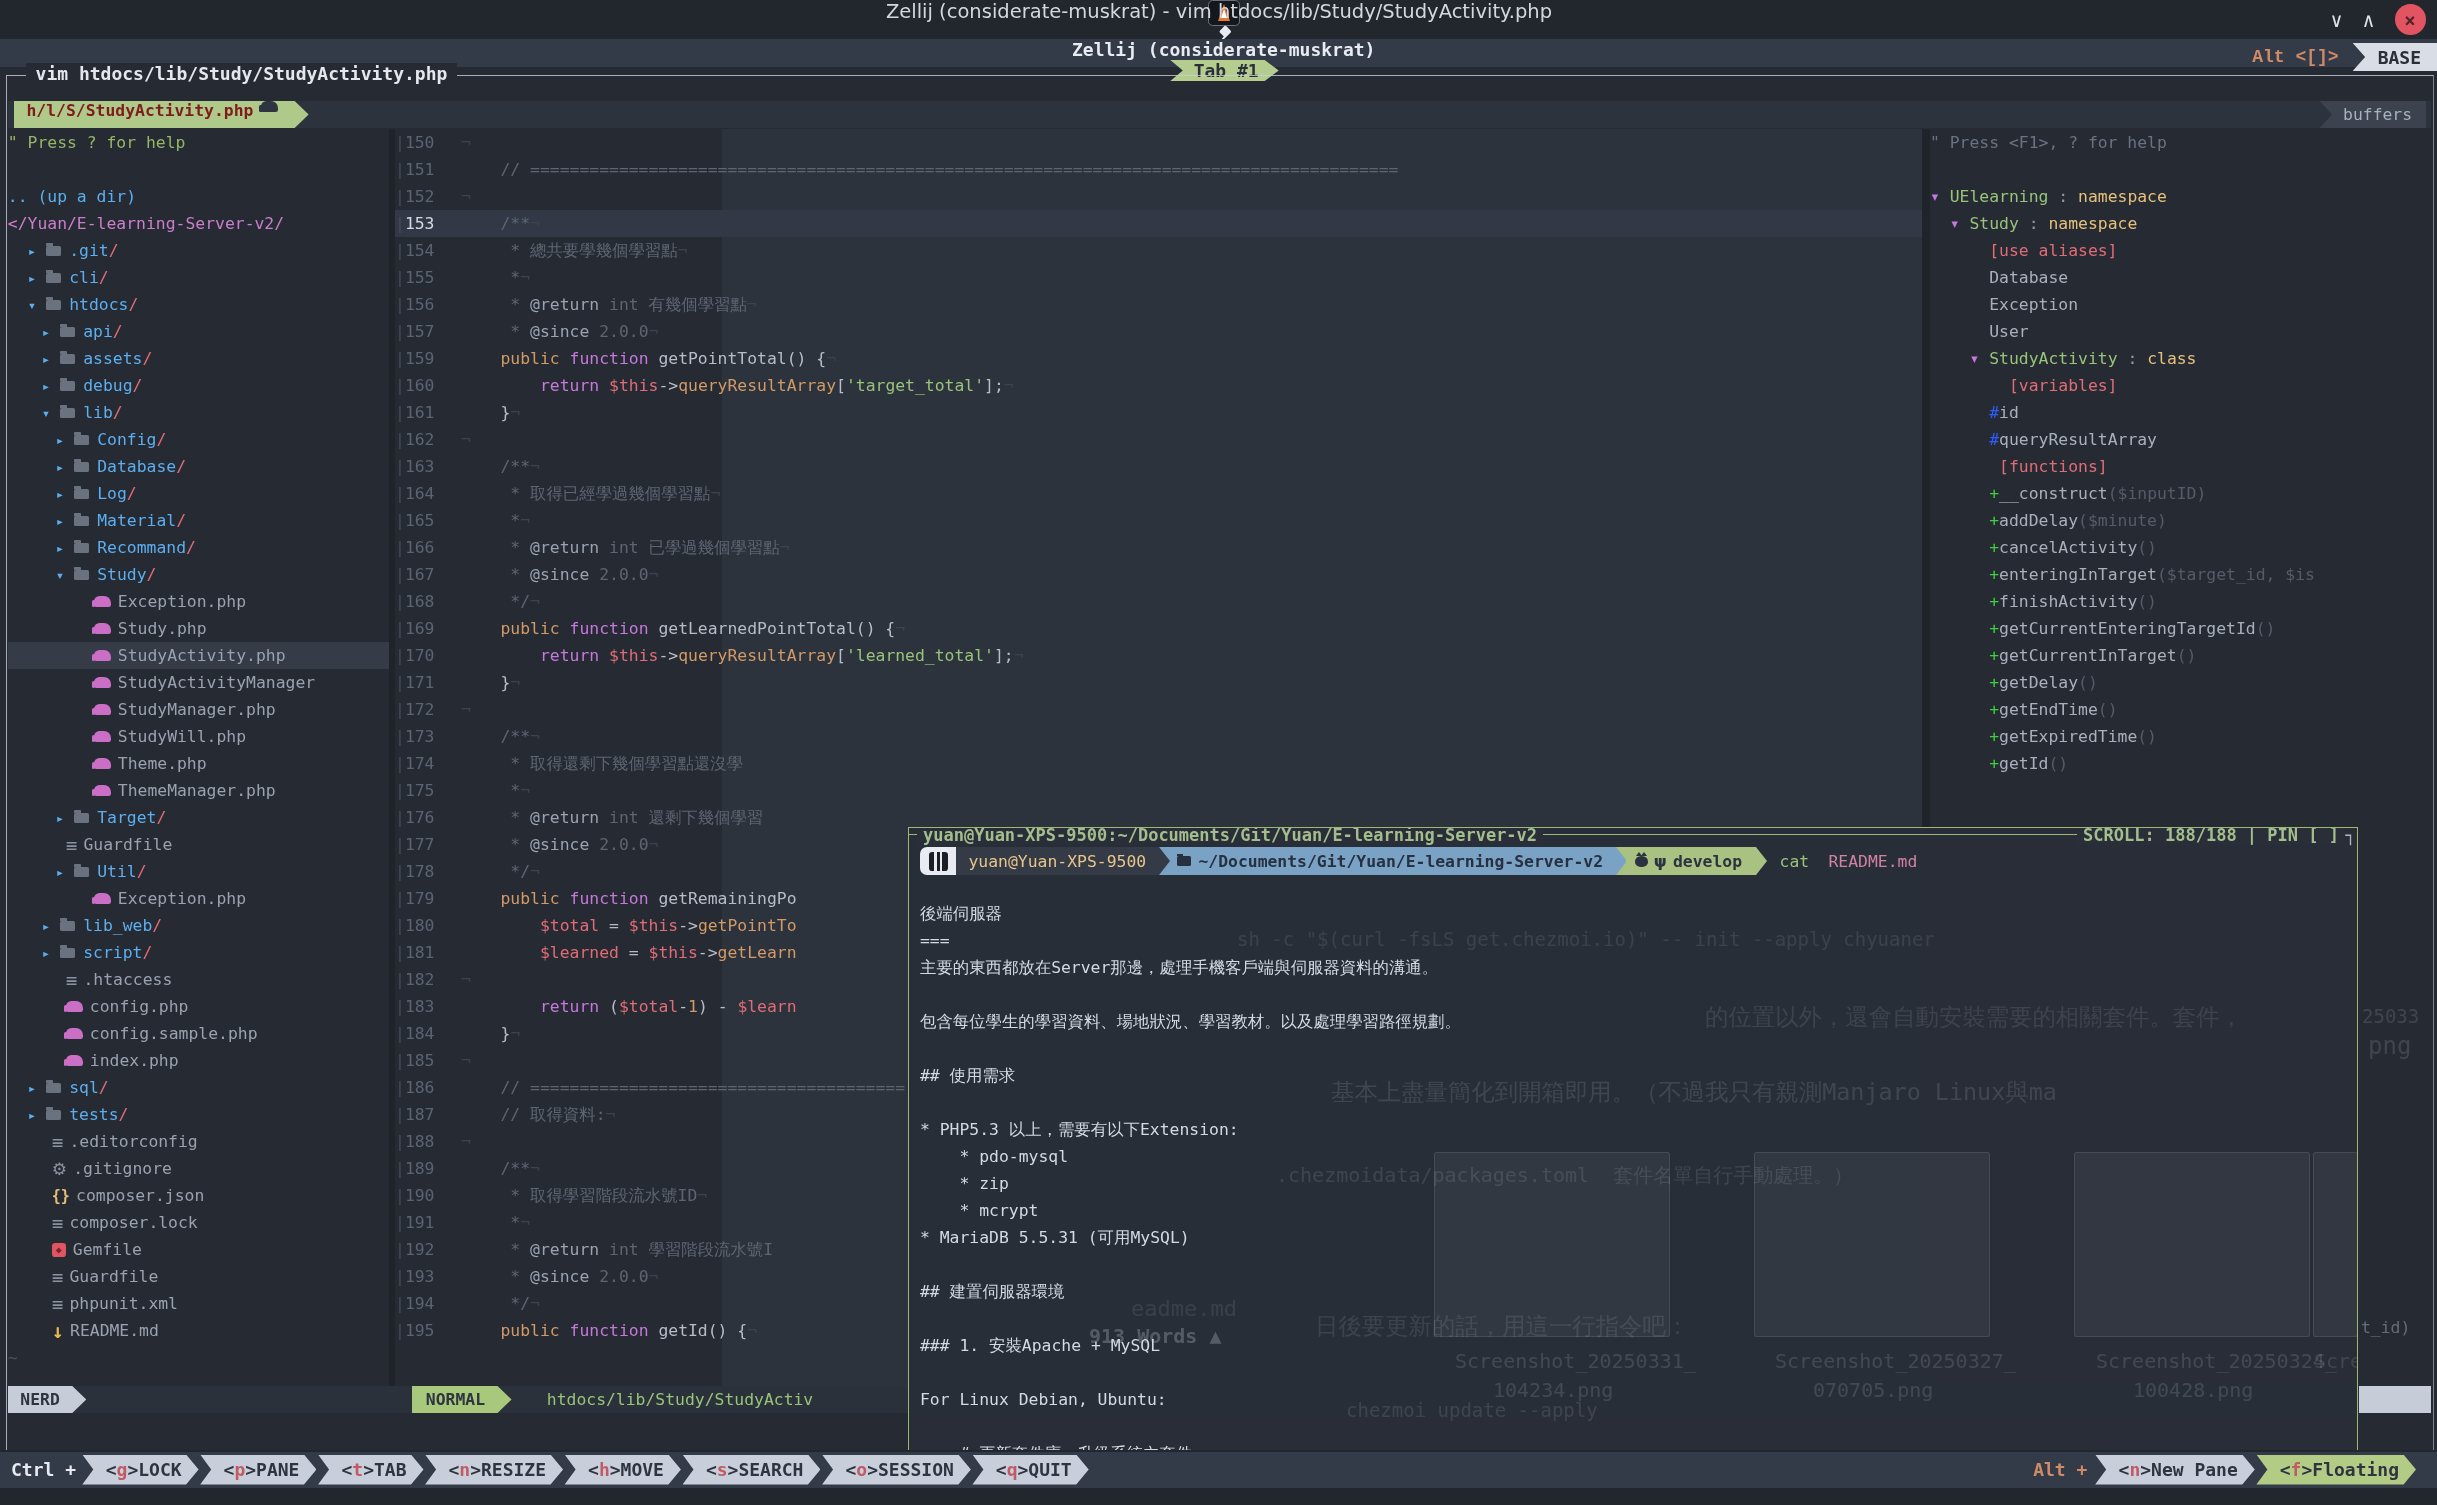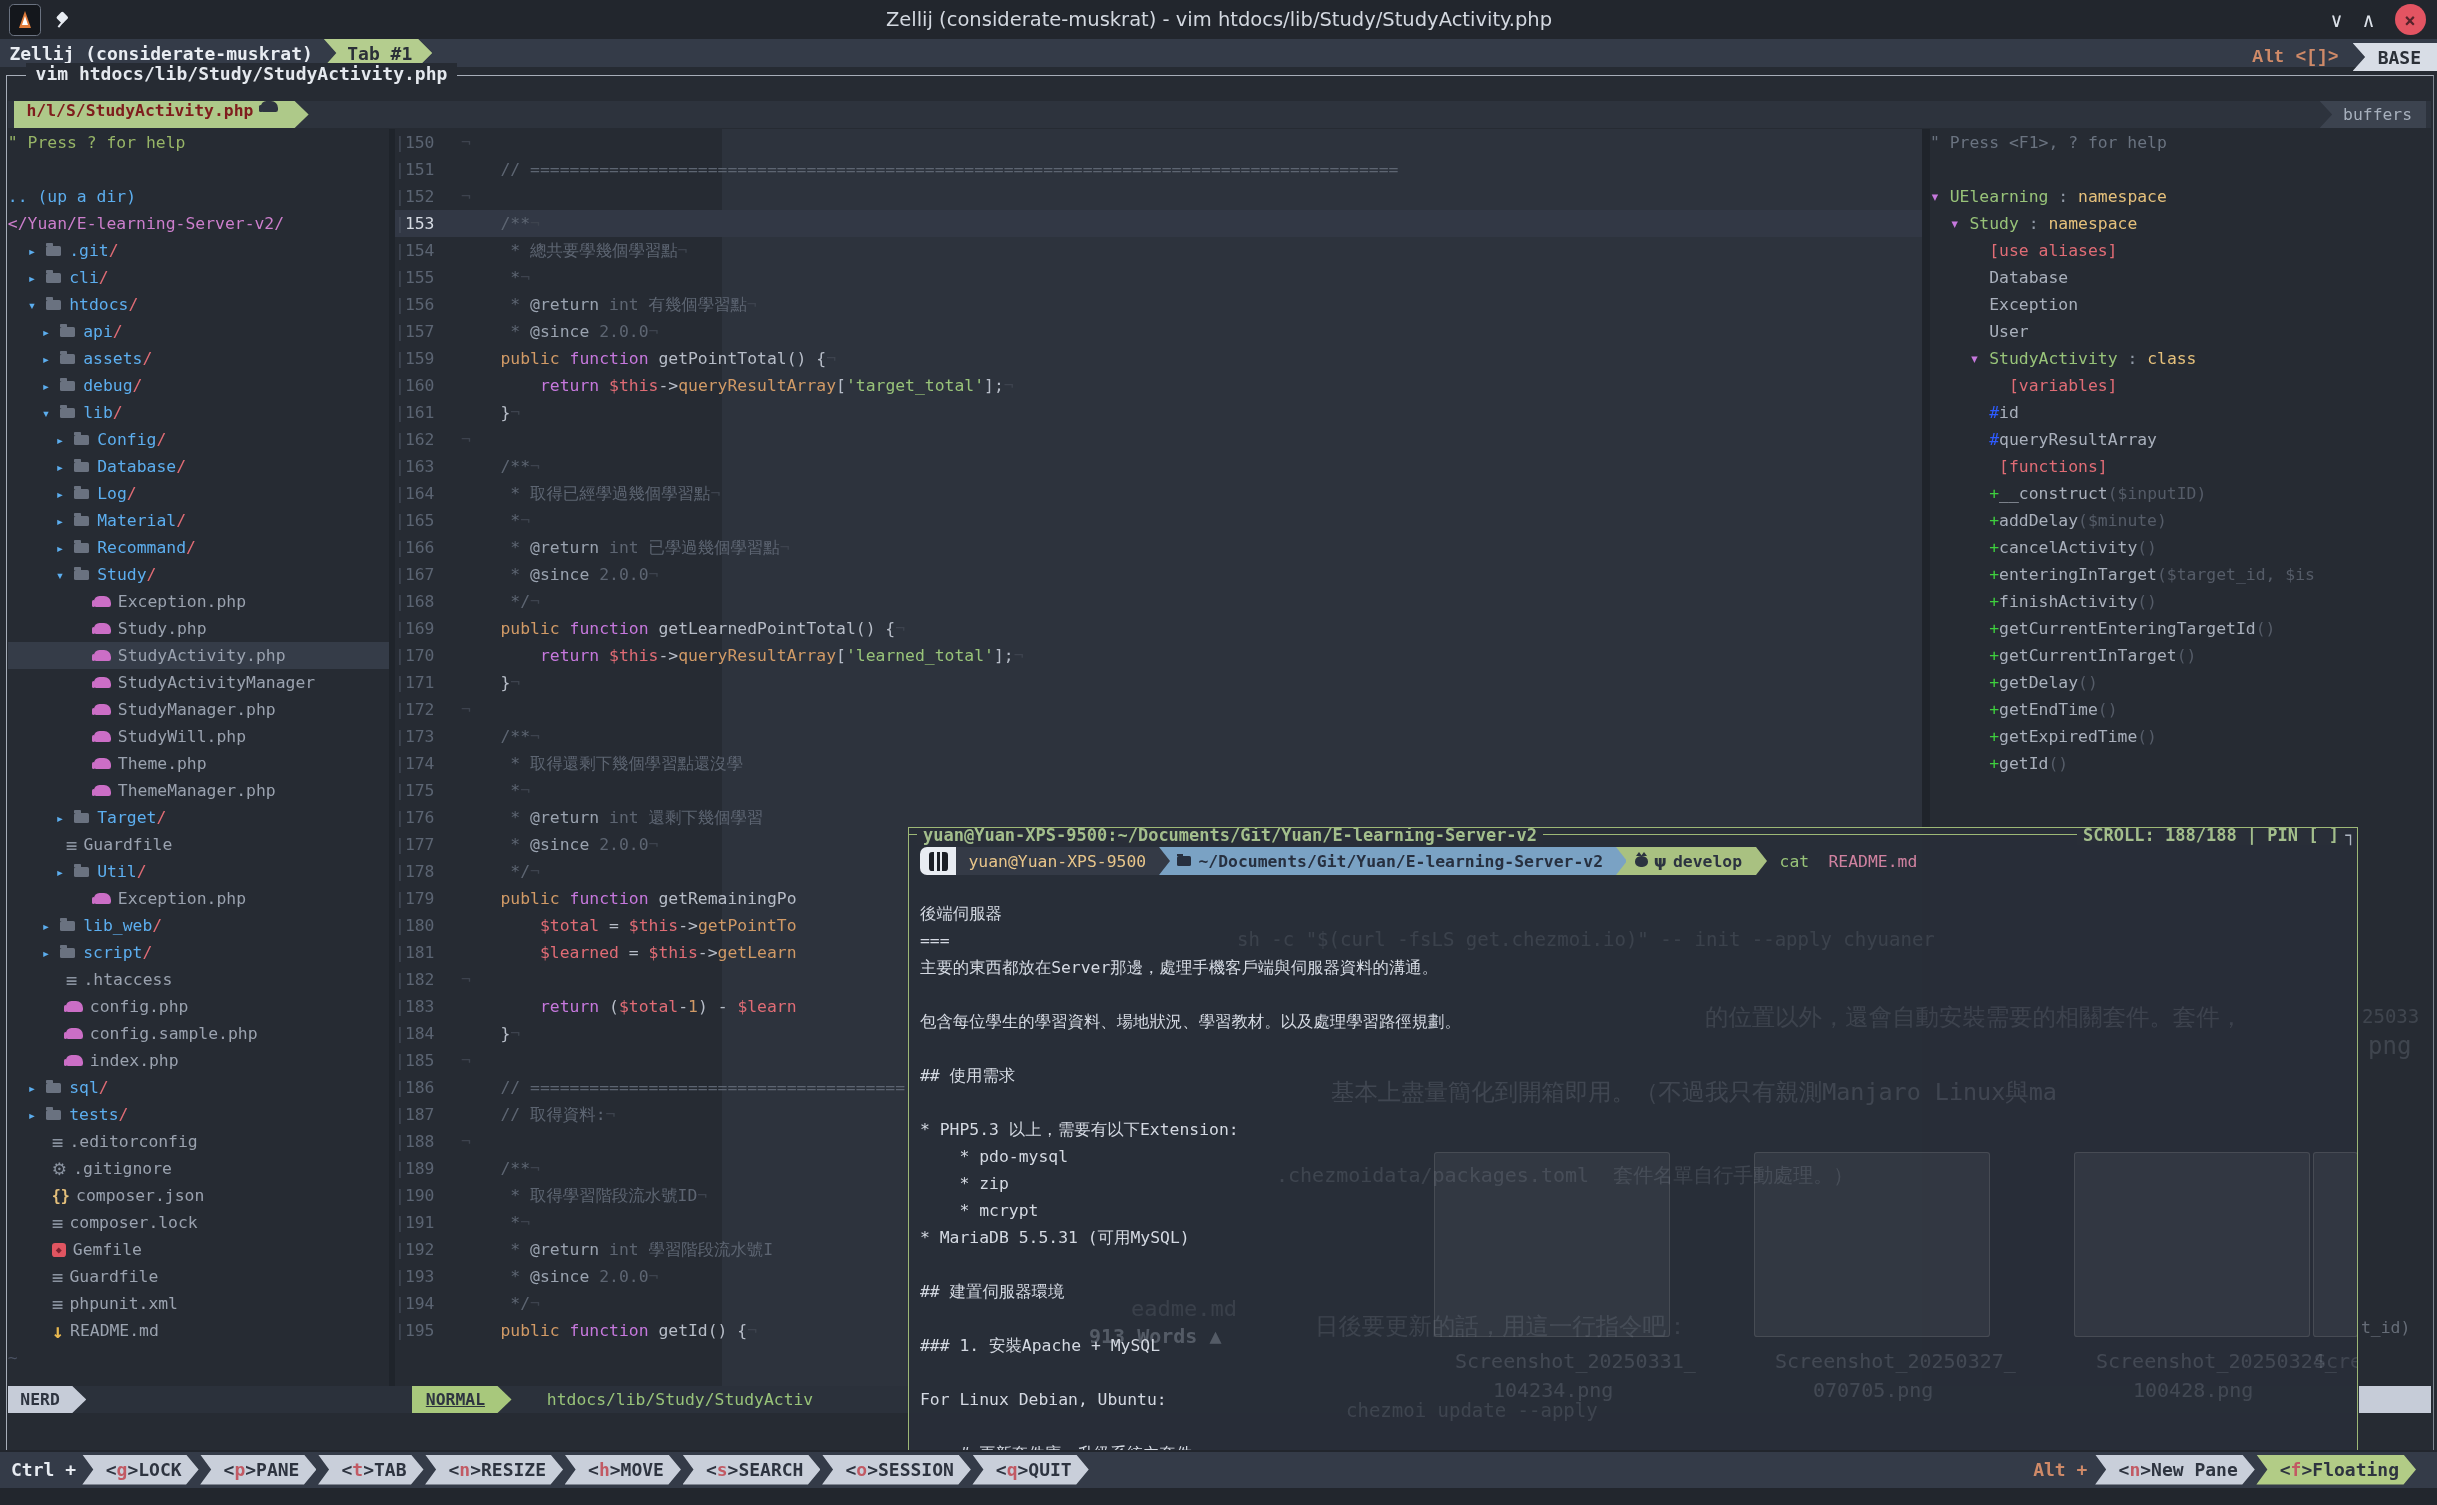--- a/index.html
+++ b/index.html
@@ -1,18 +1,18 @@
 <!DOCTYPE html>
 <html style="font-size:12.5px"><head>
 <meta charset="utf-8">
 <style>
   html,body{margin:0;padding:0;background:#14171c;}
   .screen{position:relative;width:2438px;height:1506px;background:#262b33;overflow:hidden;
           font-family:"DejaVu Sans Mono",monospace;font-size:16.4px;color:#b7bdc8;}
-  .abs{position:absolute;}
+  .abs{position:absolute;flex-direction:column;}
 
   
   .titlebar{left:0;top:0;width:2438px;height:39px;background:#22262d;display:flex;align-items:center;}
   .appicon{width:30px;height:30px;margin-left:9.4px;border:1.6px solid #6a7280;border-radius:4.7px;background:#14171c;
            display:flex;align-items:center;justify-content:center;}
   .appicon .rkt{width:0;height:0;border-left:6.2px solid transparent;border-right:6.2px solid transparent;border-bottom:17px solid #e07b39;position:relative;}
   .appicon .rkt:after{content:"";position:absolute;left:-3.1px;top:4.7px;width:0;height:0;border-left:3.1px solid transparent;border-right:3.1px solid transparent;border-bottom:9.4px solid #fff;}
   .pin{width:17px;height:17px;margin-left:14px;position:relative;}
   .pin:before{content:"";position:absolute;left:3.1px;top:1.6px;width:8.6px;height:8.6px;background:#e8ecf2;border-radius:1.6px;transform:rotate(45deg);}
   .pin:after{content:"";position:absolute;left:4.7px;top:9.4px;width:2px;height:7.8px;background:#e8ecf2;transform:rotate(40deg);}
@@ -89,21 +89,21 @@
   .tagbar{left:1930px;top:129px;width:507px;height:1257px;overflow:hidden;}
   .tg-c{color:#6a7380;}.tg-a{color:#c678dd;}.tg-g{color:#98c379;}.tg-p{color:#9099a6;}
   .tg-k{color:#e5c07b;}.tg-r{color:#e06c75;}.tg-w{color:#a9b0bc;}.tg-b{color:#2e5bff;}
   .tg-G{color:#3ecf3e;}.tg-x{color:#555c68;}
 
   
   .vstatus{left:7.8px;top:1386px;width:2423px;height:27px;background:#2b313b;}
   .nerdpn{position:absolute;left:0;top:0;height:27px;background:#c6ccd8;color:#2e3440;font-weight:bold;
           display:flex;align-items:center;padding:0 26.5px 0 12.5px;clip-path:polygon(0 0,calc(100% - 14px) 0,100% 50%,calc(100% - 14px) 100%,0 100%);}
   .normalpn{position:absolute;left:404px;top:0;height:27px;background:#a8c87c;color:#2e3440;font-weight:bold;
-          display:flex;align-items:center;padding:0 26.5px 0 14px;clip-path:polygon(0 0,calc(100% - 14px) 0,100% 50%,calc(100% - 14px) 100%,0 100%);text-decoration:underline;}
+          display:flex;align-items:center;padding:0 26.5px 0 14px;clip-path:polygon(0 0,calc(100% - 14px) 0,100% 50%,calc(100% - 14px) 100%,0 100%);}
   .stpath{position:absolute;left:539px;top:0;height:27px;line-height:27px;color:#98c379;}
   .tagsliver{left:2359px;top:1386px;width:72px;height:27px;background:#c6ccd8;}
 
   
   .floatpane{left:908px;top:783px;width:1450px;height:667px;background:rgba(41,46,56,.96);
              border:1.6px solid #9db876;overflow:hidden;box-sizing:border-box;margin-top:44px;}
   .ftitle{position:absolute;left:0;top:-1.6px;right:0;height:17px;display:flex;align-items:center;background:transparent;}
   .ftitle .pre{width:7.8px;border-top:1.6px solid #9db876;}
   .ftitle .txt{color:#a3be8c;font-weight:bold;font-size:17px;background:rgba(41,46,56,1);padding:0 6.2px;}
   .ftitle .fill{flex:1;border-top:1.6px solid #9db876;}

